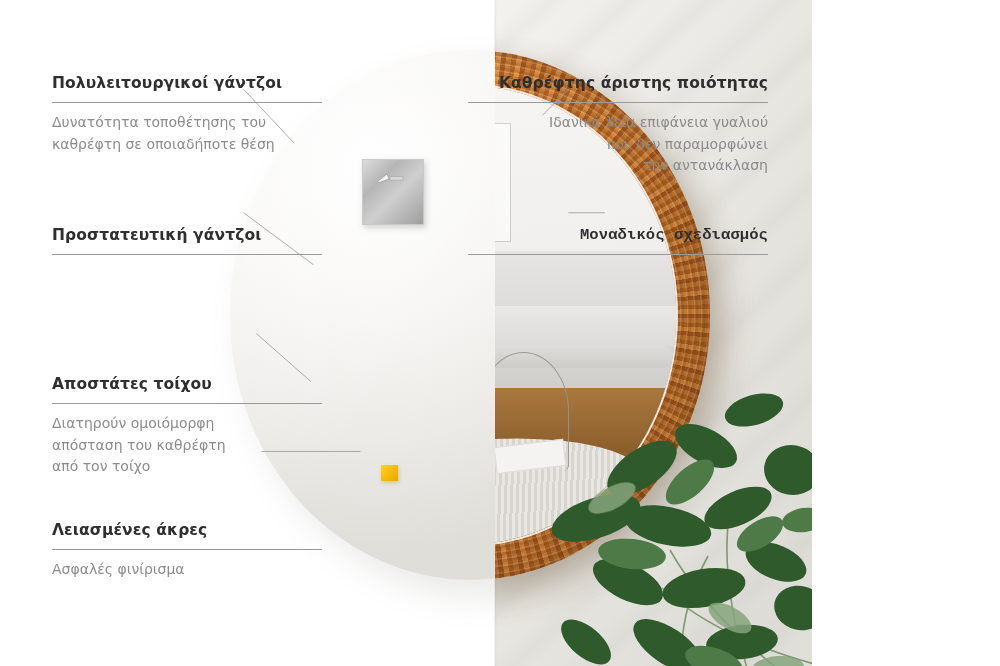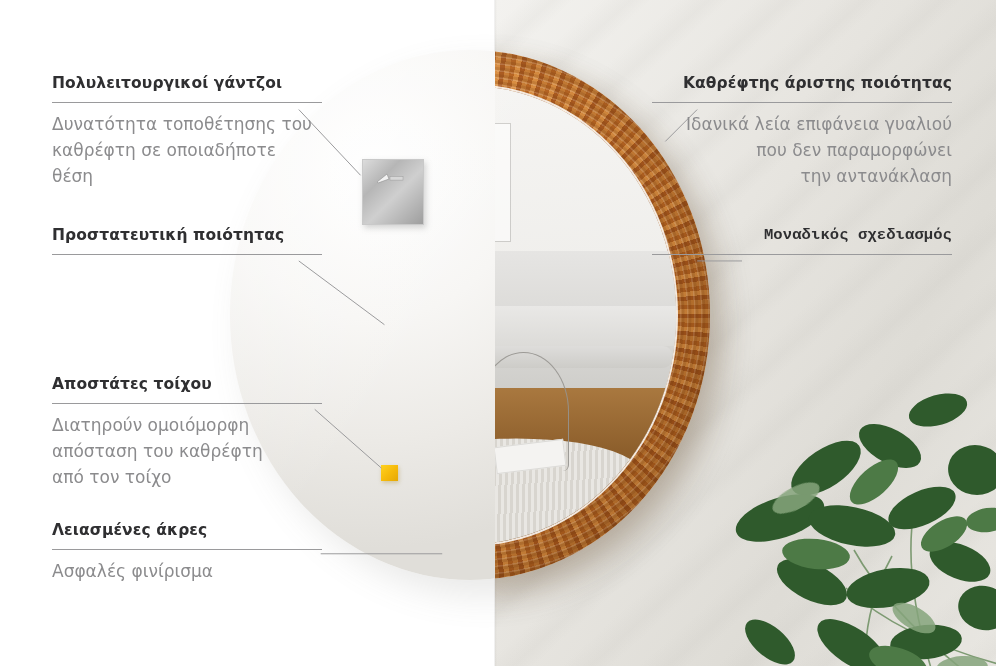--- a/index.html
+++ b/index.html
@@ -2,21 +2,21 @@
 <html><head>
 <meta charset="utf-8">
 <style>
   * { margin:0; padding:0; box-sizing:border-box; }
   html,body { width:1000px; height:666px; overflow:hidden; }
   body {
     font-family:"DejaVu Sans", sans-serif;
     background:#ffffff;
     position:relative;
   }
-  #stage { position:absolute; inset:0; width:996px; height:666px; overflow:hidden; }
+  #stage { position:absolute; inset:0; width:812px; height:666px; overflow:hidden; }
 
   
   .panel-left {
     position:absolute; left:0; top:0; width:495px; height:666px;
     background:#ffffff;
   }
   .panel-right {
     position:absolute; left:495px; top:0; width:505px; height:666px;
     background:
       repeating-linear-gradient(-42deg,
@@ -157,21 +157,21 @@
   
   .callout { position:absolute; z-index:8; }
   .callout.left  { left:52px;  text-align:left;  width:270px; }
   .callout.right { right:44px; text-align:right; width:300px; }
   .c-title {
     font-weight:bold; font-size:15.5px; color:#2f2f31;
     letter-spacing:.1px; line-height:1.25; white-space:nowrap;
   }
   .c-rule { height:1px; background:#9a9a9c; margin:9px 0 9px 0; }
   .c-body {
-    font-size:17px; color:#8b8b8d; line-height:1.52; font-weight:400;
+    font-size:14px; color:#8b8b8d; line-height:1.52; font-weight:400;
   }
 
   
   #co-hooks    { top:74px; }
   #co-membrane { top:226px; }
   #co-spacers  { top:375px; }
   #co-edges    { top:521px; }
   
   #co-quality  { top:74px; }
   #co-design   { top:226px;font-family:Liberation Mono, monospace; }
@@ -237,21 +237,21 @@
     </g>
   </svg>
 
   <div class="callout left" id="co-hooks">
     <div class="c-title">Πολυλειτουργικοί γάντζοι</div>
     <div class="c-rule"></div>
     <div class="c-body">Δυνατότητα τοποθέτησης του<br>καθρέφτη σε οποιαδήποτε θέση</div>
   </div>
 
   <div class="callout left" id="co-membrane">
-    <div class="c-title">Προστατευτική ποιότητας</div>
+    <div class="c-title">Προστατευτική γάντζοι</div>
     <div class="c-rule"></div>
   </div>
 
   <div class="callout left" id="co-spacers">
     <div class="c-title">Αποστάτες τοίχου</div>
     <div class="c-rule"></div>
     <div class="c-body">Διατηρούν ομοιόμορφη<br>απόσταση του καθρέφτη<br>από τον τοίχο</div>
   </div>
 
   <div class="callout left" id="co-edges">

